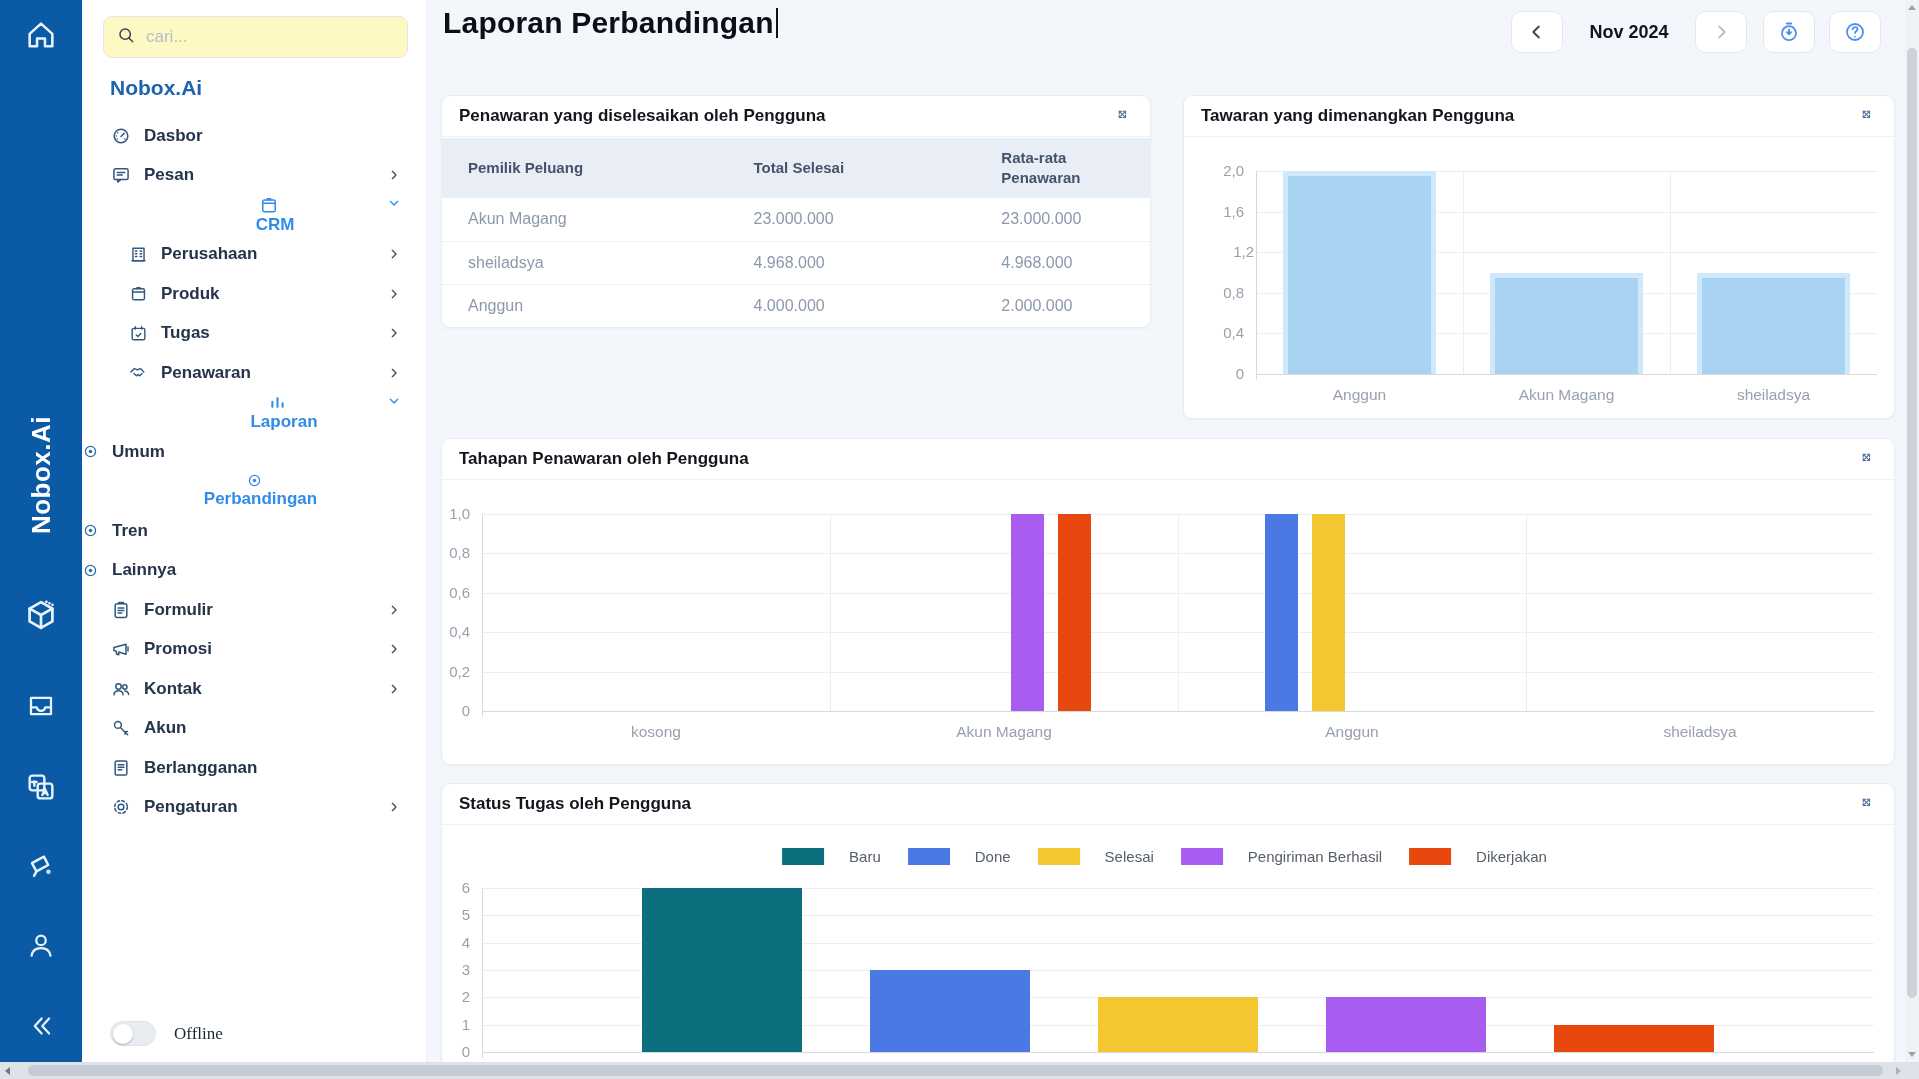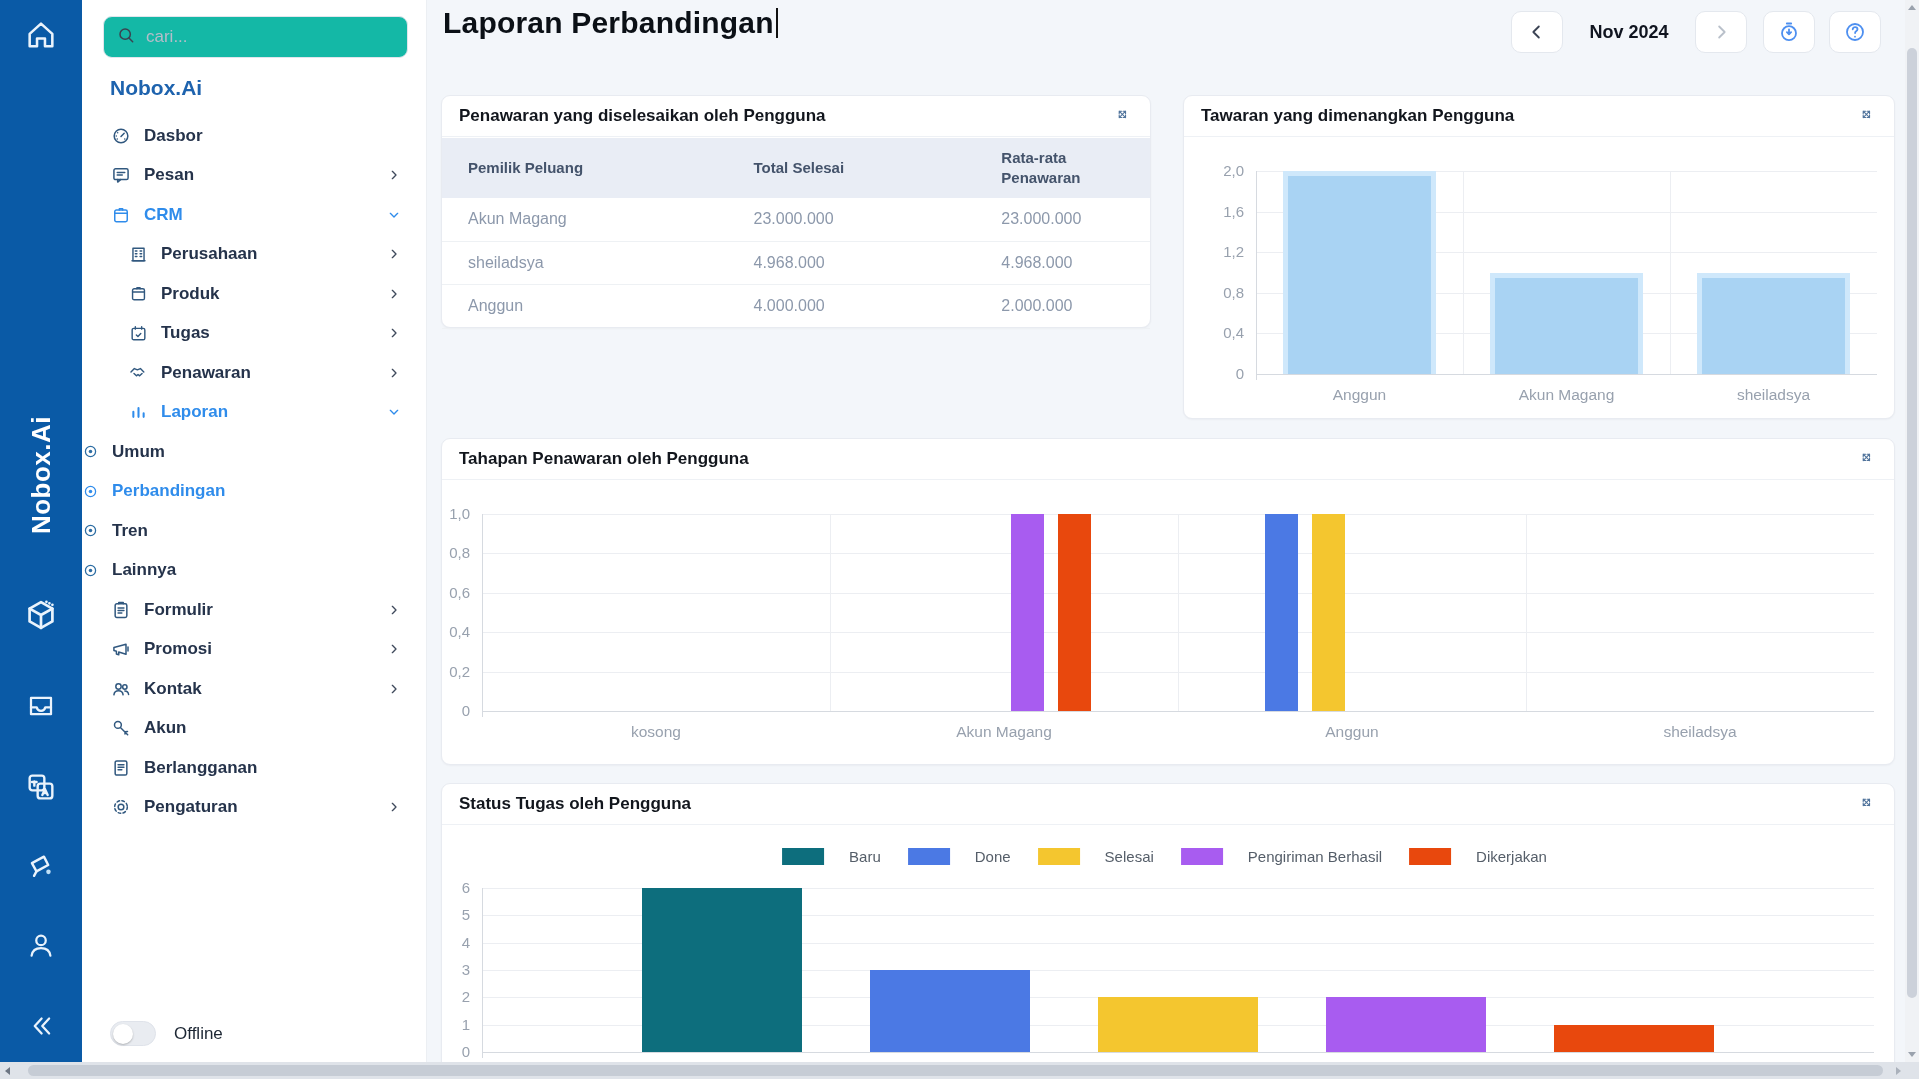--- a/index.html
+++ b/index.html
@@ -12,41 +12,41 @@
   html,body{width:1919px;height:1079px;overflow:hidden;}
   body{font-family:"Liberation Sans","DejaVu Sans",sans-serif;background:#fff;position:relative;}
 
   
   .rail{position:absolute;left:0;top:0;width:82px;height:1079px;background:var(--rail);z-index:5;}
   .rail .ric{position:absolute;left:50%;transform:translateX(-50%);color:#eaf3fc;display:flex;align-items:center;justify-content:center;}
   .rail .brand-vert{position:absolute;left:50%;top:475px;transform:translate(-50%,-50%) rotate(-90deg);color:#fff;font-size:26px;font-weight:800;letter-spacing:.5px;white-space:nowrap;}
 
   
   .sidebar{position:absolute;left:82px;top:0;width:345px;height:1062px;background:#fff;border-right:1px solid #eceff3;z-index:4;}
-  .searchbox{position:absolute;left:21px;top:16px;width:305px;height:42px;border:1.5px solid #e1e5ec;border-radius:9px;display:flex;align-items:center;padding:12px 12px;background:#14b8a6;}
+  .searchbox{position:absolute;left:21px;top:16px;width:305px;height:42px;border:1.5px solid #e1e5ec;border-radius:9px;display:flex;align-items:center;padding:12px 12px;background:#fef9c3;}
   .searchbox svg{flex:0 0 auto;color:#3b4350;}
   .searchbox input{border:none;outline:none;flex:1;margin-left:10px;font-size:17px;color:#42506b;font-family:inherit;background:transparent;}
   .searchbox input::placeholder{color:#b6bdc9;}
   .sb-brand{position:absolute;left:28px;top:76px;font-size:21px;font-weight:800;color:var(--brand);}
   .nav{position:absolute;left:0;top:116px;right:0;}
   .nav-row{position:relative;height:39.5px;display:flex;align-items:center;cursor:pointer;color:var(--ink);}
   .nav-row .nicon{display:flex;align-items:center;justify-content:center;color:var(--icon);}
   .nav-row .nlabel{margin-left:13px;font-size:17px;font-weight:600;}
   .nav-row.lv0{padding-left:29px;}
   .nav-row.lv1{padding-left:47px;}
   .nav-row.lv2{}
   .nav-row.lv2 .nicon{color:#2d6da3;}
-  .nav-row.active{color:var(--accent);}
+  .nav-row.active{color:var(--accent);flex-direction:column;}
   .nav-row.active .nicon{color:var(--accent);}
   .nav-row .nchev{position:absolute;right:24px;color:var(--chev);display:flex;}
   .nav-row.active .nchev{color:var(--accent);}
   .offline{position:absolute;left:28px;bottom:16px;display:flex;align-items:center;}
   .toggle{width:46px;height:25px;background:#e9ecf1;border:1px solid #dfe3ea;border-radius:13px;position:relative;cursor:pointer;}
   .toggle .knob{position:absolute;left:2px;top:1.5px;width:20px;height:20px;background:#fff;border-radius:50%;box-shadow:0 1px 2px rgba(0,0,0,.25);}
-  .offline .olabel{margin-left:18px;font-size:17px;color:#1c2633;}
+  .offline .olabel{margin-left:18px;font-size:17px;color:#1c2633;font-family:Liberation Serif, serif;}
 
   
   .main{position:absolute;left:427px;top:0;width:1478px;height:1062px;background:var(--bg);overflow:hidden;}
   .page-title{position:absolute;left:16px;top:6px;font-size:30px;font-weight:800;color:#0b1016;letter-spacing:.2px;}
   .caret{display:inline-block;width:2px;height:30px;background:#111;vertical-align:-5px;margin-left:2px;}
   .datenav{position:absolute;top:11px;right:24px;display:flex;align-items:center;}
   .dbtn{width:52px;height:42px;background:#fff;border:1px solid #e4e8ee;border-radius:10px;display:flex;align-items:center;justify-content:center;cursor:pointer;}
   .dbtn.prev{color:#3b4354;}
   .dbtn.next{color:#b9c0ca;}
   .dbtn.blue{color:#4d8ff0;}
@@ -452,21 +452,21 @@
             <path d="M4.5 13.5 13.5 4.5M4.5 4.5l9 9M10 4.5h3.5V8M4.5 10v3.5H8M8 4.5H4.5V8M13.5 10v3.5H10" stroke-width="1.5"></path>
           </svg>
         </div>
     </div>
     <div class="card-body" id="chart-won">
         <div class="gline" style="left: 72px; width: 621px; top: 33px;"></div>
         <div class="ylab" style="left: 0px; width: 60px; top: 24px;">2,0</div>
         <div class="gline" style="left: 72px; width: 621px; top: 73.6px;"></div>
         <div class="ylab" style="left: 0px; width: 60px; top: 64.6px;">1,6</div>
         <div class="gline" style="left: 72px; width: 621px; top: 114.2px;"></div>
-        <div class="ylab" style="left: 0px; width: 60px; top: 105.2px;">1,2</div>
+        <div class="ylab" style="left: 10px; width: 60px; top: 105.2px;">1,2</div>
         <div class="gline" style="left: 72px; width: 621px; top: 154.8px;"></div>
         <div class="ylab" style="left: 0px; width: 60px; top: 145.8px;">0,8</div>
         <div class="gline" style="left: 72px; width: 621px; top: 195.4px;"></div>
         <div class="ylab" style="left: 0px; width: 60px; top: 186.4px;">0,4</div>
         <div class="gline base" style="left: 72px; width: 621px; top: 236px;"></div>
         <div class="ylab" style="left: 0px; width: 60px; top: 227px;">0</div>
         <div class="yaxis" style="left: 72px; top: 33px; height: 209px;"></div>
         <div class="vline" style="left: 279px; top: 33px; height: 203px;"></div>
         <div class="vline" style="left: 486px; top: 33px; height: 203px;"></div>
         <div class="cbar" style="left: 98.91px; width: 153.18px; top: 33px; height: 203px; background: rgb(169, 211, 243); border-top: 5px solid rgb(207, 232, 251); border-right: 5px solid rgb(207, 232, 251); border-bottom: none; border-left: 5px solid rgb(207, 232, 251); border-image: initial;"></div>

